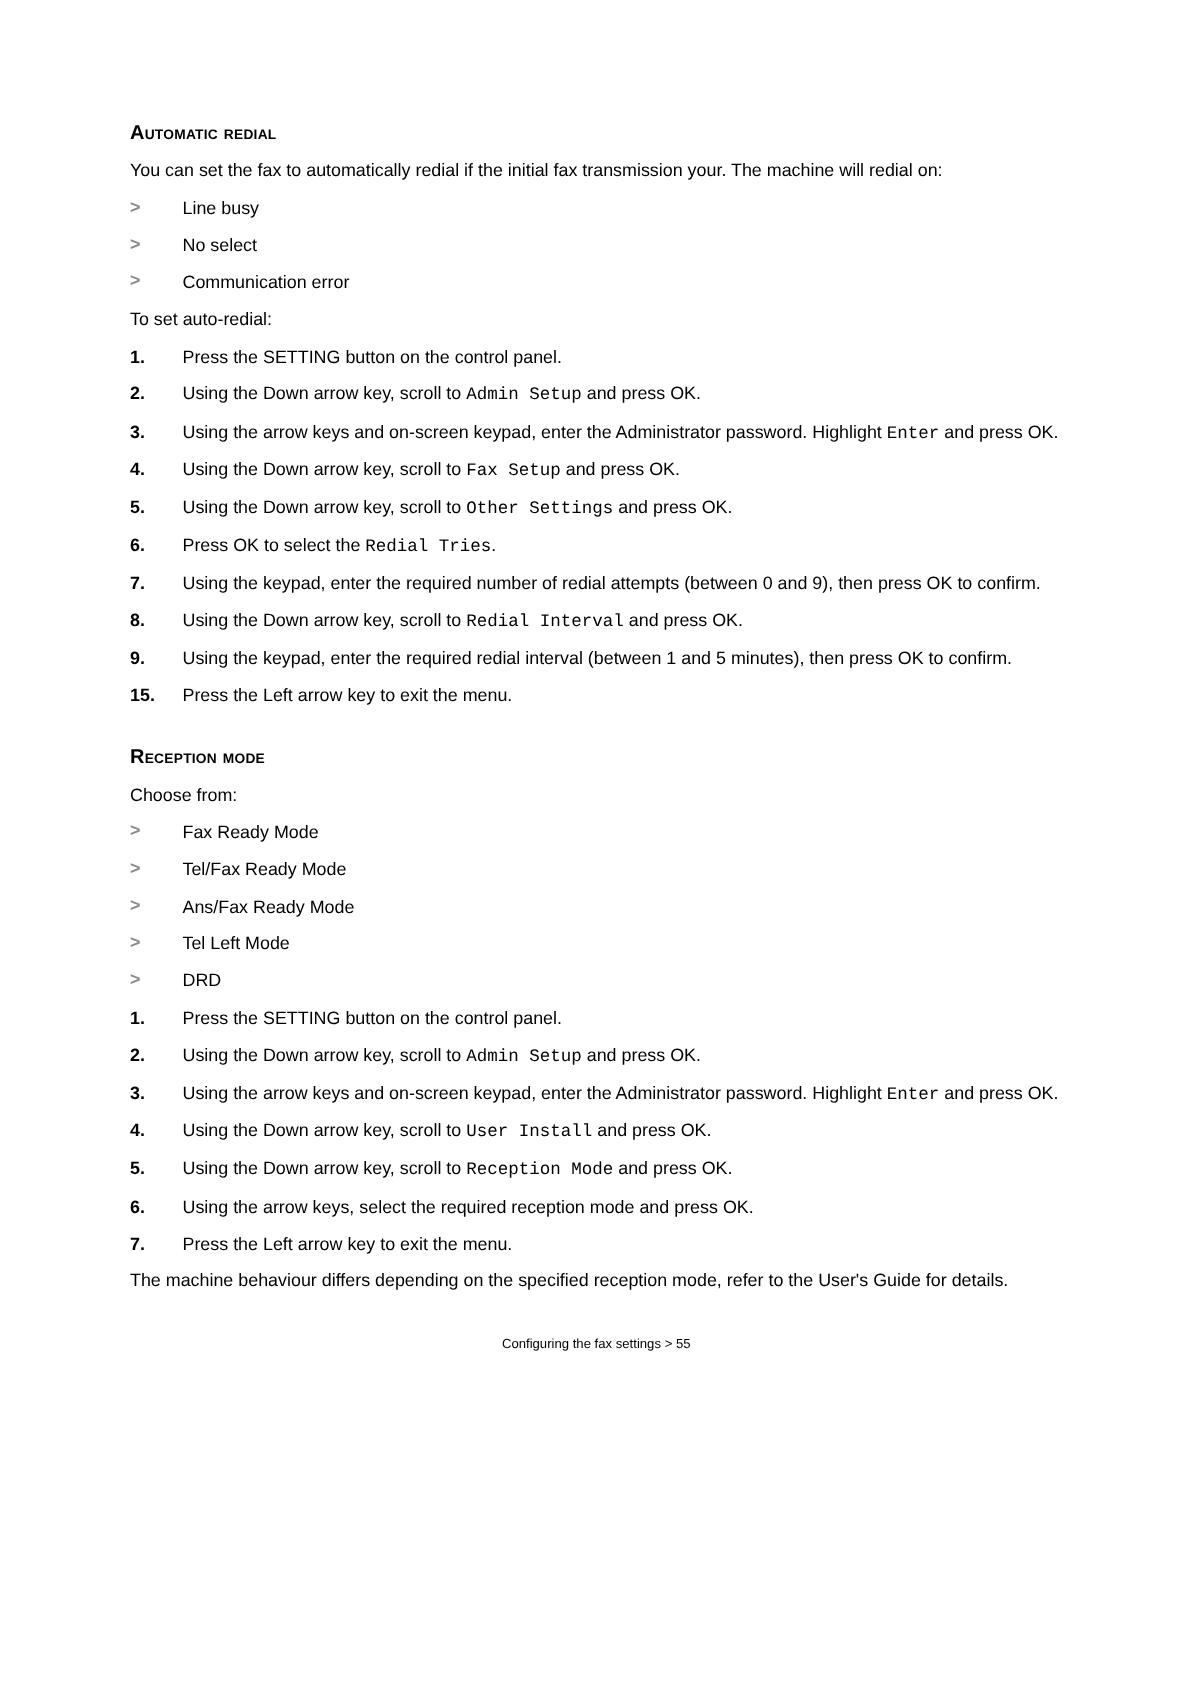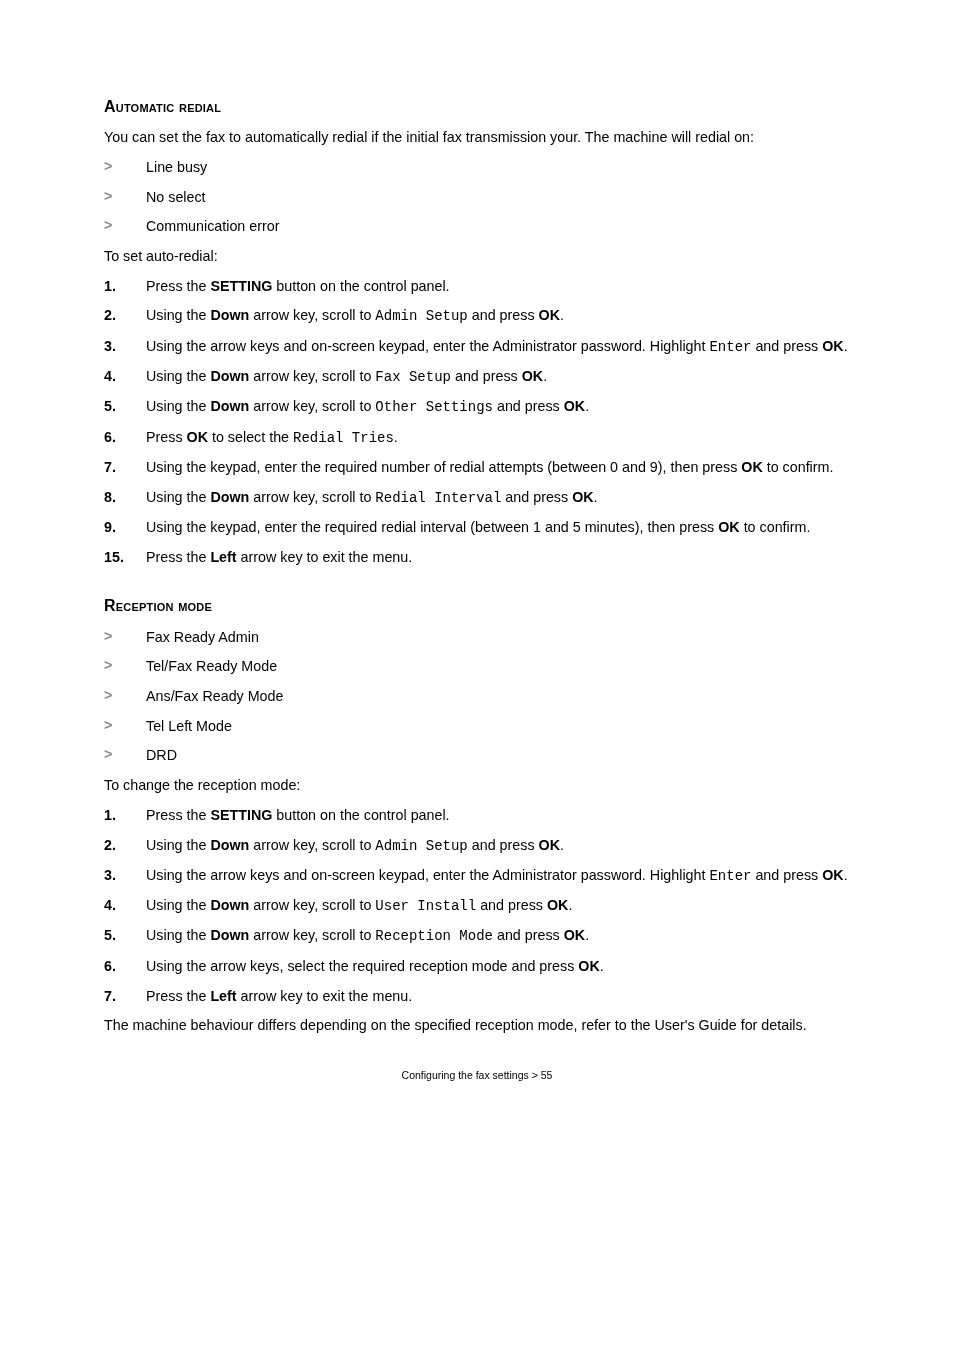--- a/index.html
+++ b/index.html
@@ -40,21 +40,21 @@
     width: 42px;
     flex: 0 0 42px;
     font-weight: bold;
     line-height: 1.38;
   }
   .text-col { flex: 1; }
   .code {
     font-family: "Courier New", Courier, monospace;
     font-size: 14px;
   }
-  .bold { font-weight: bold; }
+  .bold { font-weight: normal; }
   .footer {
     text-align: center;
     font-size: 10.5px;
     margin-top: 32px;
   }
   .spacer-md { height: 18px; }
 </style>
 </head>
 <body>
 
@@ -119,45 +119,45 @@
       </div>
     <div class="numlist-row">
         <div class="num-col">15.</div>
         <div class="text-col"><span>Press the </span><span class="bold">Left</span><span> arrow key to exit the menu.</span></div>
       </div>
   </div>
 
   <div class="spacer-md"></div>
 
   <div class="h-sub">Reception mode</div>
+  <p>Choose from:</p>
 
   <div class="list">
     <div class="list-row">
         <div class="bullet-col">&gt;</div>
-        <div class="text-col">Fax Ready Admin</div>
+        <div class="text-col">Fax Ready Mode</div>
       </div>
     <div class="list-row">
         <div class="bullet-col">&gt;</div>
         <div class="text-col">Tel/Fax Ready Mode</div>
       </div>
     <div class="list-row">
         <div class="bullet-col">&gt;</div>
         <div class="text-col">Ans/Fax Ready Mode</div>
       </div>
     <div class="list-row">
         <div class="bullet-col">&gt;</div>
         <div class="text-col">Tel Left Mode</div>
       </div>
     <div class="list-row">
         <div class="bullet-col">&gt;</div>
         <div class="text-col">DRD</div>
       </div>
   </div>
 
-  <p>To change the reception mode:</p>
 
   <div>
     <div class="numlist-row">
         <div class="num-col">1.</div>
         <div class="text-col"><span>Press the </span><span class="bold">SETTING</span><span> button on the control panel.</span></div>
       </div>
     <div class="numlist-row">
         <div class="num-col">2.</div>
         <div class="text-col"><span>Using the </span><span class="bold">Down</span><span> arrow key, scroll to </span><span class="code">Admin Setup</span><span> and press </span><span class="bold">OK</span><span>.</span></div>
       </div>

